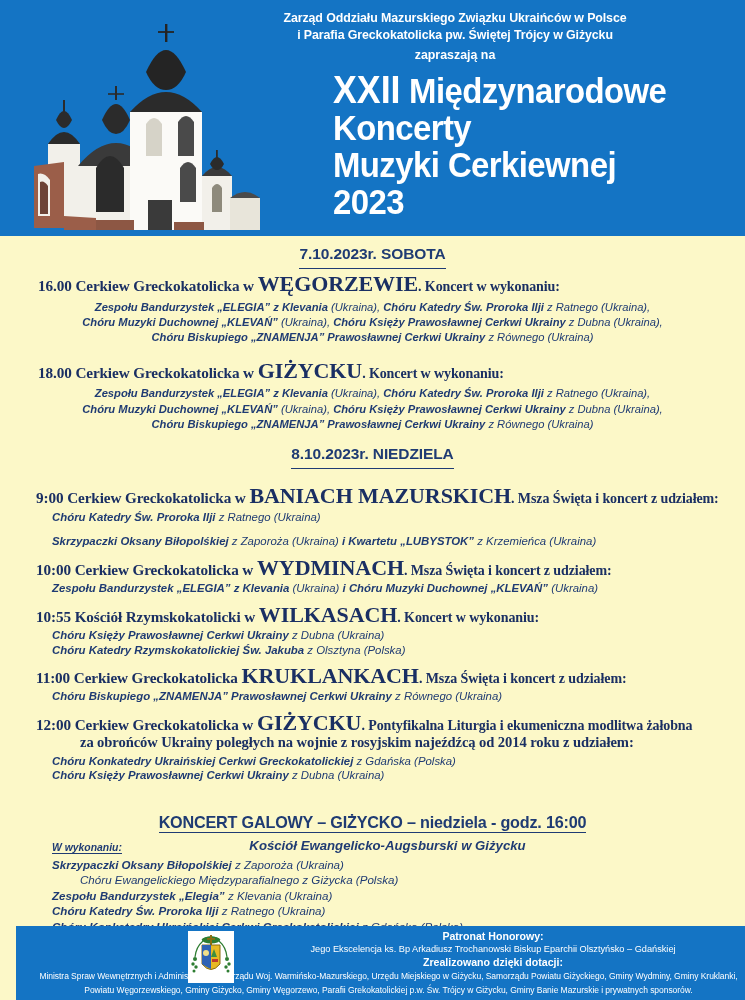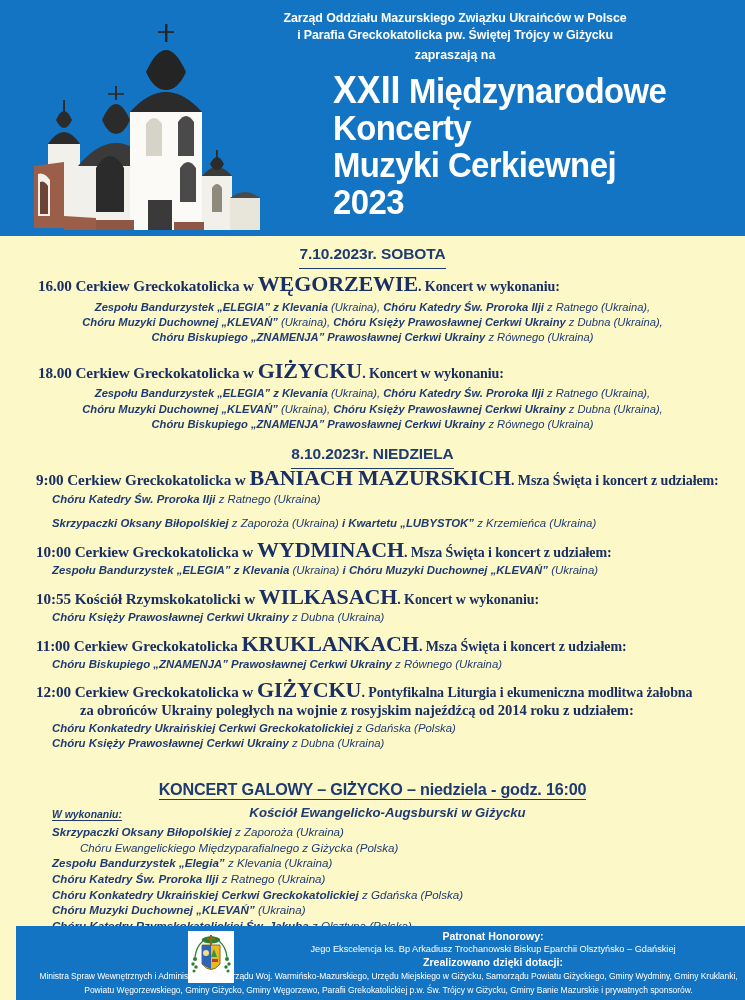--- a/index.html
+++ b/index.html
@@ -317,21 +317,21 @@
           <div class="ev-head sat-head"><span class="t">18.00  </span><span class="t">Cerkiew Greckokatolicka w </span><span class="loc">GIŻYCKU</span><span class="tail">. Koncert w wykonaniu:</span></div>
           <div style="margin-top: 4px;">
             <div class="perf"><span style="font-weight: bold;">Zespołu Bandurzystek „ELEGIA” z Klevania</span><span class="plain"> (Ukraina), </span><span style="font-weight: bold;">Chóru Katedry Św. Proroka Ilji</span><span class="plain"> z Ratnego  (Ukraina),</span></div>
             <div class="perf"><span style="font-weight: bold;">Chóru Muzyki Duchownej „KLEVAŃ”</span><span class="plain"> (Ukraina), </span><span style="font-weight: bold;">Chóru Księży Prawosławnej Cerkwi Ukrainy</span><span class="plain"> z Dubna (Ukraina),</span></div>
             <div class="perf"><span style="font-weight: bold;">Chóru Biskupiego „ZNAMENJA” Prawosławnej Cerkwi Ukrainy</span><span class="plain"> z Równego (Ukraina)</span></div>
           </div>
         </div>
       </div>
 
     <div style="margin-top:13px;" class="day-heading"><span>8.10.2023r. NIEDZIELA</span></div>
-    <div id="sunday-events" style="margin-top:6px;">
+    <div id="sunday-events" style="margin-top:24px;">
         <div class="sun-block" style="margin-top: 0px;">
           <div class="ev-head sun-head"><span class="t">9:00  </span><span class="t">Cerkiew Greckokatolicka w </span><span class="loc">BANIACH MAZURSKICH</span><span class="tail">. Msza Święta i koncert z udziałem:</span></div>
           <div style="margin-top: 2px;">
             <div class="perf"><span style="font-weight: bold;">Chóru Katedry Św. Proroka Ilji</span><span class="plain"> z Ratnego  (Ukraina)</span></div>
           </div>
         </div>
         <div class="sun-block" style="margin-top: 10px;">
           <div style="margin-top: 2px;">
             <div class="perf"><span style="font-weight: bold;">Skrzypaczki Oksany Biłopolśkiej</span><span class="plain"> z Zaporoża (Ukraina)  </span><span style="font-weight: bold;">i Kwartetu „LUBYSTOK”</span><span class="plain"> z Krzemieńca (Ukraina)</span></div>
           </div>
@@ -339,20 +339,21 @@
         <div class="sun-block" style="margin-top: 10px;">
           <div class="ev-head sun-head"><span class="t">10:00  </span><span class="t">Cerkiew Greckokatolicka w </span><span class="loc">WYDMINACH</span><span class="tail">. Msza Święta i koncert z udziałem:</span></div>
           <div style="margin-top: 2px;">
             <div class="perf"><span style="font-weight: bold;">Zespołu Bandurzystek „ELEGIA” z Klevania</span><span class="plain"> (Ukraina) </span><span style="font-weight: bold;">i Chóru Muzyki Duchownej „KLEVAŃ”</span><span class="plain"> (Ukraina)</span></div>
           </div>
         </div>
         <div class="sun-block" style="margin-top: 10px;">
           <div class="ev-head sun-head"><span class="t">10:55  </span><span class="t">Kościół Rzymskokatolicki w </span><span class="loc">WILKASACH</span><span class="tail">. Koncert w wykonaniu:</span></div>
           <div style="margin-top: 2px;">
             <div class="perf"><span style="font-weight: bold;">Chóru Księży Prawosławnej Cerkwi Ukrainy</span><span class="plain"> z Dubna (Ukraina)</span></div>
+            <div class="perf"><span style="font-weight: bold;">Chóru Katedry Rzymskokatolickiej Św. Jakuba</span><span class="plain"> z Olsztyna (Polska)</span></div>
           </div>
         </div>
         <div class="sun-block" style="margin-top: 10px;">
           <div class="ev-head sun-head"><span class="t">11:00  </span><span class="t">Cerkiew Greckokatolicka </span><span class="loc">KRUKLANKACH</span><span class="tail">.  Msza Święta i koncert z udziałem:</span></div>
           <div style="margin-top: 2px;">
             <div class="perf"><span style="font-weight: bold;">Chóru Biskupiego „ZNAMENJA” Prawosławnej Cerkwi Ukrainy</span><span class="plain"> z Równego (Ukraina)</span></div>
           </div>
         </div>
         <div class="sun-block" style="margin-top: 10px;">
           <div class="ev-head sun-head"><span class="t">12:00  </span><span class="t">Cerkiew Greckokatolicka w </span><span class="loc">GIŻYCKU</span><span class="tail">. Pontyfikalna Liturgia i ekumeniczna modlitwa żałobna</span><span class="cont">za obrońców Ukrainy poległych na wojnie z rosyjskim najeźdźcą od 2014 roku z udziałem:</span></div>

